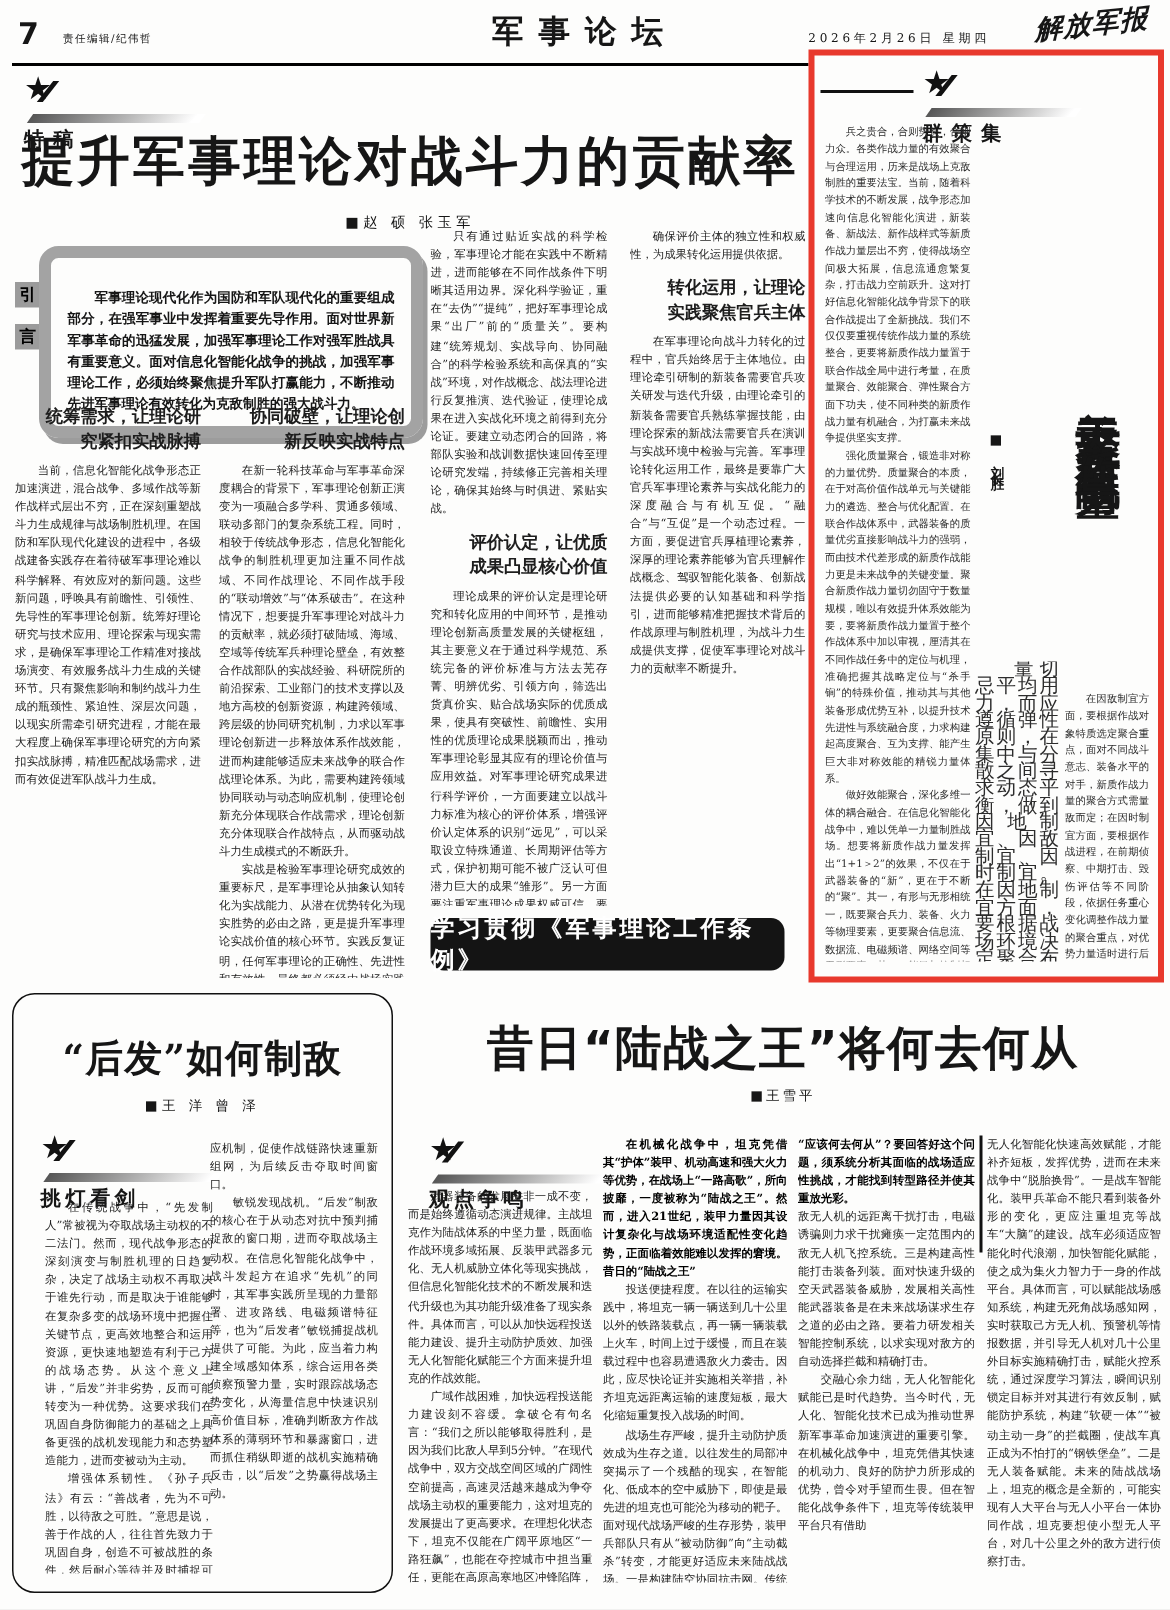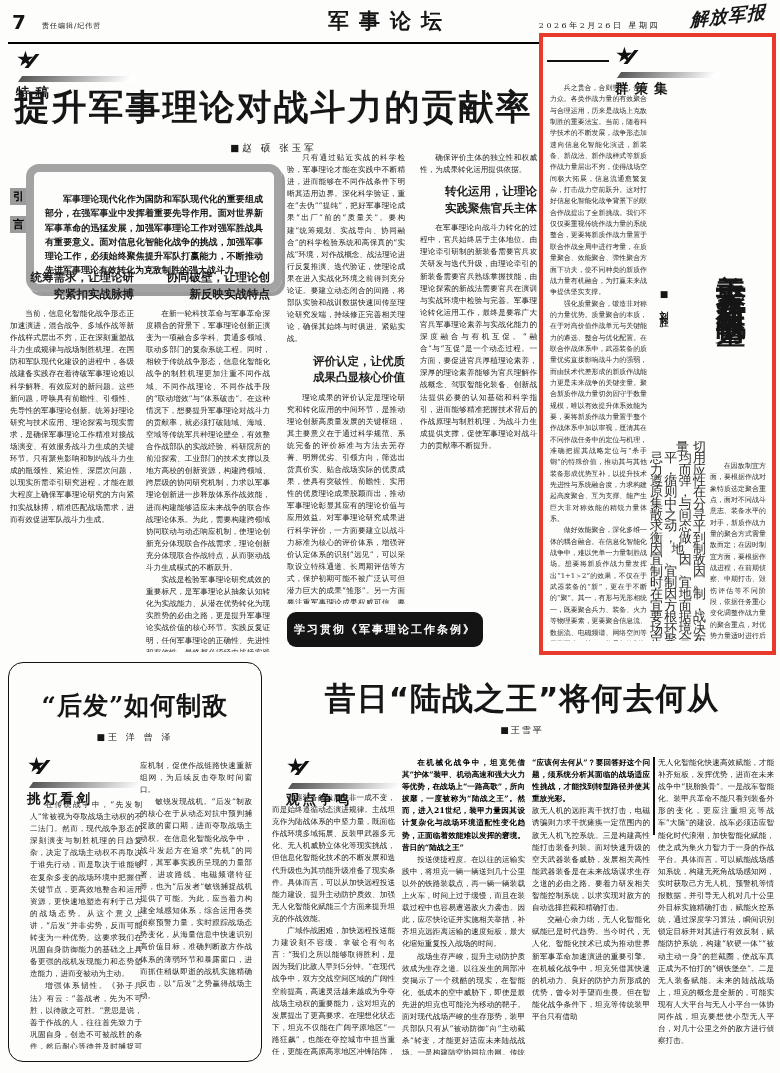--- a/index.html
+++ b/index.html
@@ -31,22 +31,22 @@
   .lead p{font-weight:bold;color:#000;}
   
   #f-title{position:absolute;left:10px;top:84px;width:527px;text-align:center;font-family:"DejaVu Sans",sans-serif;
            font-weight:900;font-size:35px;letter-spacing:2px;}
   #f-byline{position:absolute;left:10px;top:142px;width:527px;text-align:center;font-size:9.5px;letter-spacing:3px;}
   #introbox{position:absolute;left:26px;top:164px;width:218px;height:72px;border:8px solid #a3a3a3;border-radius:13px;
             padding:20px 11px;box-shadow:3px 4px 0 #9c9c9c;font-weight:bold;font-size:9px;line-height:14.3px;text-align:justify;}
   #introbox p{margin:0;text-indent:2em;}
   .itab{position:absolute;left:10px;width:17px;height:17px;background:#9b9b9b;color:#000;font-weight:bold;
         font-size:11px;font-family:"DejaVu Sans",sans-serif;display:flex;align-items:center;justify-content:center;}
-  #banner{position:absolute;left:287px;top:612px;width:196px;height:35px;background:#141414;border-radius:9px;
-          color:#fff;font-family:"DejaVu Sans",sans-serif;font-weight:bold;font-size:11px;letter-spacing:2px;
+  #banner{position:absolute;left:287px;top:612px;width:236px;height:35px;background:#141414;border-radius:9px;
+          color:#fff;font-family:"DejaVu Sans",sans-serif;font-weight:bold;font-size:16px;letter-spacing:2px;
           display:flex;align-items:center;justify-content:center;}
   
   #gs{position:absolute;left:539px;top:33px;width:229px;height:614px;border:4px solid #e8392d;background:#fdfdfc;}
   #gs .gline{position:absolute;left:4px;top:23px;width:62px;height:2px;background:#111;}
   #gs-colmain{left:7px;top:46px;width:97px;height:558px;font-size:6.9px;line-height:11.35px;color:#2c2c2c;}
   #gs-author{position:absolute;left:114px;top:252px;writing-mode:vertical-rl;font-size:9px;font-weight:bold;letter-spacing:4px;}
   #gs-title{position:absolute;left:156px;top:62px;height:352px;writing-mode:vertical-rl;
             font-family:"DejaVu Sans",sans-serif;font-weight:900;font-size:30px;letter-spacing:5px;line-height:64px;width:64px;text-align:center;}
   #gs-colb{left:107px;top:404px;width:56px;height:200px;font-size:13px;line-height:11.35px;color:#2c2c2c;}
   #gs-colc{left:167px;top:424px;width:56px;height:180px;font-size:6.9px;line-height:11.35px;color:#2c2c2c;}

